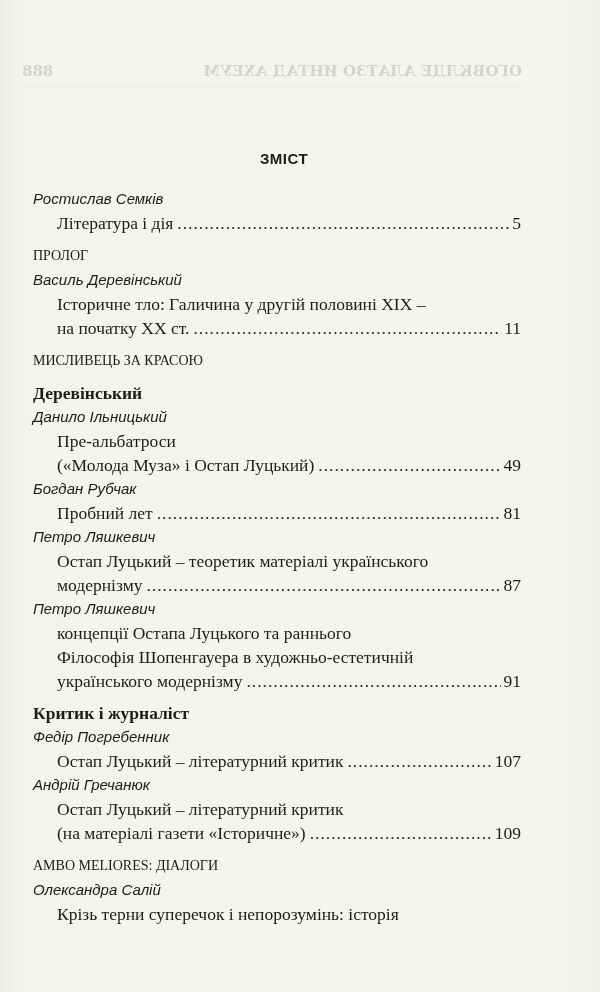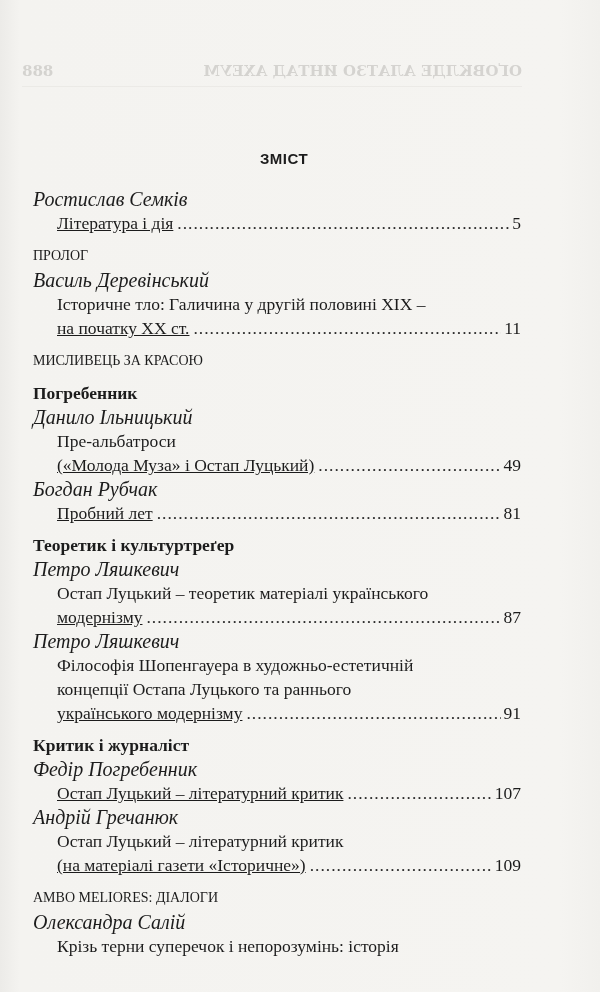--- a/index.html
+++ b/index.html
@@ -36,31 +36,31 @@
     font-family: "Liberation Serif", serif;
     font-weight: normal; font-size: 14px; line-height: 24px;
     margin-top: 9px;
   }
   .subsection {
     font-family: "Liberation Serif", serif;
     font-weight: bold; font-size: 17.5px; line-height: 24px;
     margin-top: 8px;
   }
   .author {
-    font-family: Liberation Serif, serif;
-    font-style: italic; font-size: 20px; line-height: 24px;
+    font-family: Liberation Sans, sans-serif;
+    font-style: italic; font-size: 15px; line-height: 24px;
   }
   .entry {
     font-family: "Liberation Serif", serif;
     font-size: 17.5px; line-height: 24px;
     padding-left: 24px;
   }
   .entry .line { display: block; }
   .entry .last { display: flex; align-items: baseline; }
-  .entry .last .txt { white-space: nowrap; text-decoration: underline; }
+  .entry .last .txt { white-space: nowrap; }
   .entry .last .dots {
     flex: 1; overflow: hidden; white-space: nowrap;
     margin: 0 3px 0 4px; letter-spacing: 1px; color: #2a2a2a;
   }
   .entry .last .dots::before {
     content: "................................................................................................................................";
   }
   .entry .last .pg { white-space: nowrap; }
 </style>
 </head>
@@ -87,52 +87,51 @@
         <div class="author">Василь Деревінський</div>
         <div class="entry">
           <span class="line">Історичне тло: Галичина у другій половині XIX –</span>
           <div class="last">
             <span class="txt">на початку XX ст.</span>
             <span class="dots"></span>
             <span class="pg">11</span>
           </div>
         </div>
         <div class="section">МИСЛИВЕЦЬ ЗА КРАСОЮ</div>
-        <div class="subsection">Погребенник</div>
+        <div class="subsection">Деревінський</div>
         <div class="author">Данило Ільницький</div>
         <div class="entry">
           <span class="line">Пре-альбатроси</span>
           <div class="last">
             <span class="txt">(«Молода Муза» і Остап Луцький)</span>
             <span class="dots"></span>
             <span class="pg">49</span>
           </div>
         </div>
         <div class="author">Богдан Рубчак</div>
         <div class="entry">
           <div class="last">
             <span class="txt">Пробний лет</span>
             <span class="dots"></span>
             <span class="pg">81</span>
           </div>
         </div>
-        <div class="subsection">Теоретик і культуртреґер</div>
         <div class="author">Петро Ляшкевич</div>
         <div class="entry">
           <span class="line">Остап Луцький – теоретик матеріалі українського</span>
           <div class="last">
             <span class="txt">модернізму</span>
             <span class="dots"></span>
             <span class="pg">87</span>
           </div>
         </div>
         <div class="author">Петро Ляшкевич</div>
         <div class="entry">
+          <span class="line">концепції Остапа Луцького та раннього</span>
           <span class="line">Філософія Шопенгауера в художньо-естетичній</span>
-          <span class="line">концепції Остапа Луцького та раннього</span>
           <div class="last">
             <span class="txt">українського модернізму</span>
             <span class="dots"></span>
             <span class="pg">91</span>
           </div>
         </div>
         <div class="subsection">Критик і журналіст</div>
         <div class="author">Федір Погребенник</div>
         <div class="entry">
           <div class="last">

